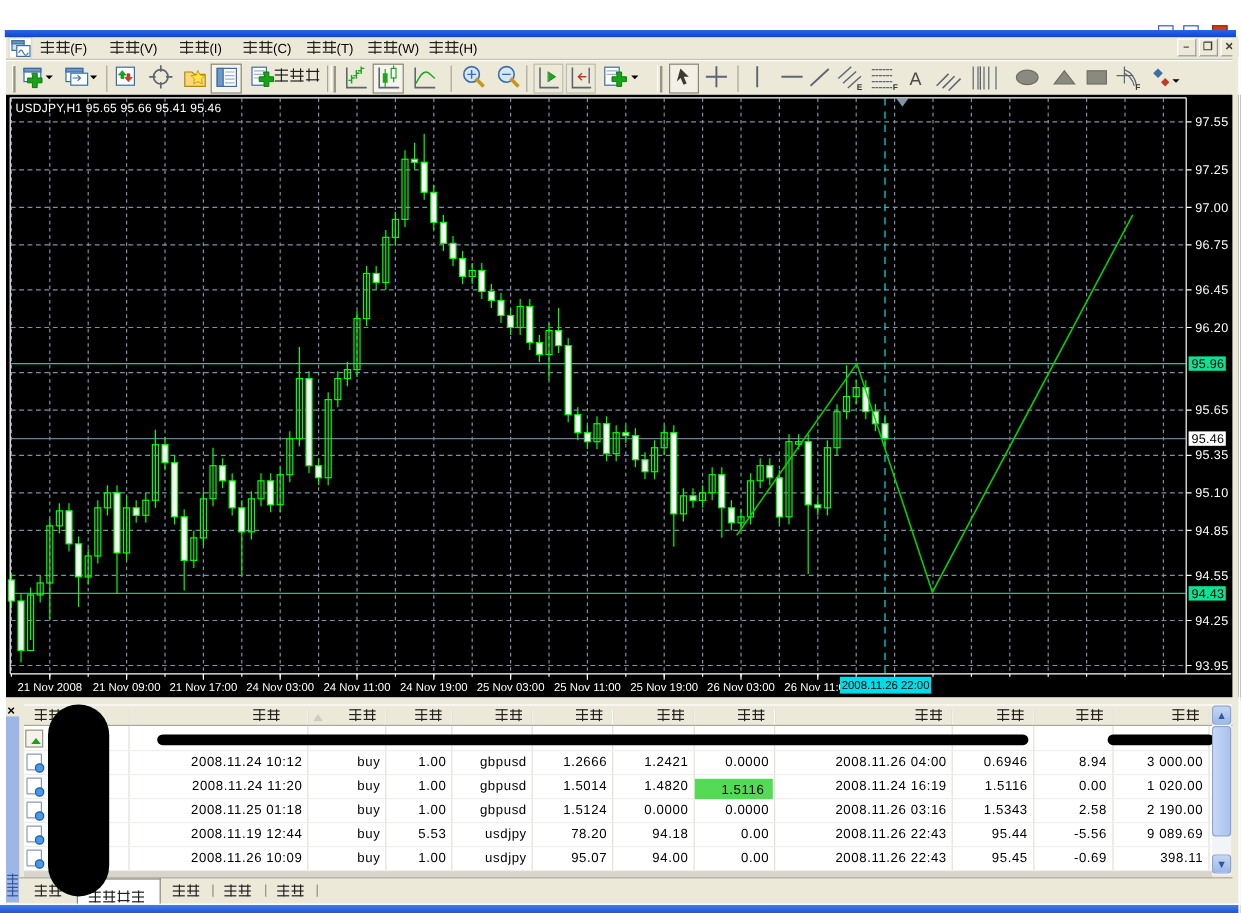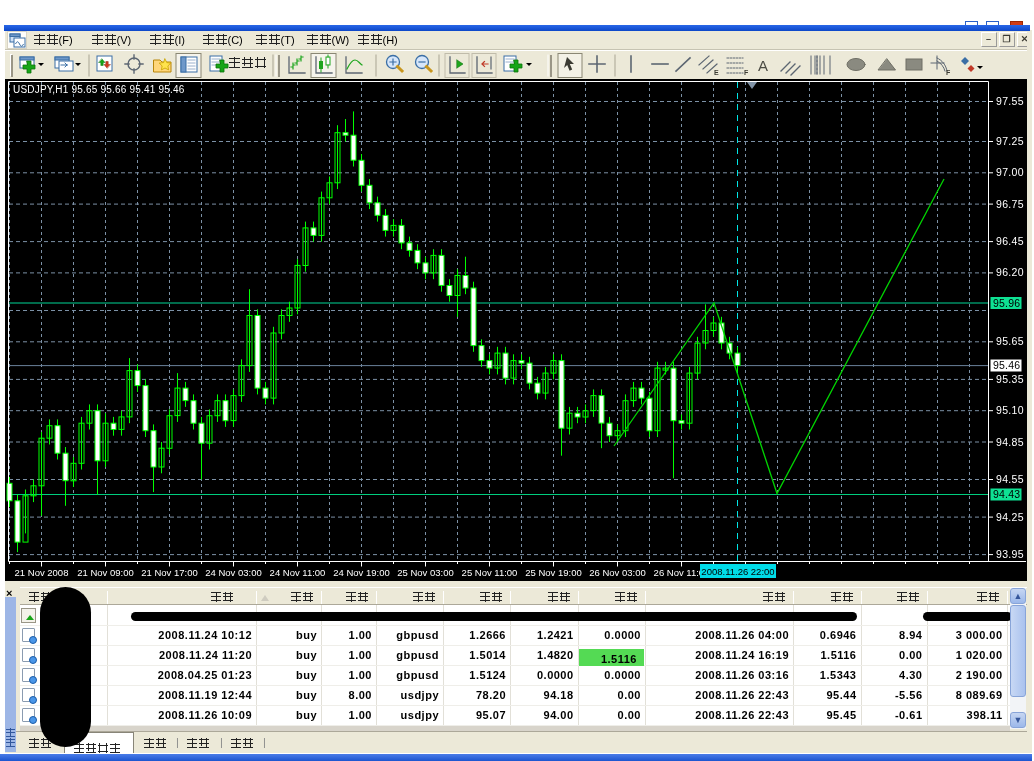--- a/index.html
+++ b/index.html
@@ -39,21 +39,21 @@
 .tl { font:9.5px "Liberation Sans"; fill:#fff; }
 
 #panel { position:absolute; left:0; top:584px; width:1034px; height:169px; background:#ece9d8; }
 #phead { position:absolute; left:20px; top:2.5px; width:1008px; height:18.5px; background:#ece9d8;
   border-top:1px solid #fff; border-bottom:1px solid #aca899; }
 .hsep { position:absolute; top:3px; height:13px; width:1px; background:#aca899;
   border-right:1px solid #fff; }
 .hcell { position:absolute; top:3px; font-size:11px; color:#000; }
 .sortri { position:absolute; left:241px; top:7px; width:0; height:0;
   border-left:4px solid transparent; border-right:4px solid transparent; border-bottom:6px solid #cfccc0; }
-#pdata { position:absolute; left:20px; top:21px; width:990px; height:120px; background:#fff;font-weight:bold; }
+#pdata { position:absolute; left:20px; top:21px; width:990px; height:120px; background:#fff; }
 .vgl { position:absolute; top:0; height:120px; width:1px; background:#e2e0d8; }
 .hrl { position:absolute; left:0; width:990px; height:1px; background:#efeee9; }
 #pdata .vgl, #pdata .hrl { }
 .cell { position:absolute; font-size:11px; letter-spacing:0.5px; color:#000; white-space:pre; }
 .gcell { position:absolute; left:558.6px; top:44px; width:65.4px; height:17px; background:#54da54; }
 .gcell span { position:absolute; right:7px; top:3.5px; font-size:11px; letter-spacing:0.5px; }
 .docico { position:absolute; left:22px; width:13px; height:14px; background:#fff; border:1px solid #8a9bb0;
   border-radius:1px; }
 .docico:after { content:""; position:absolute; right:-2.5px; bottom:-2.5px; width:6px; height:6px;
   background:#4a96e8; border:1px solid #1c5ca8; border-radius:50%; }
@@ -643,54 +643,54 @@
 <div class="cell" style="top:44px;right:638px">1.00</div>
 <div class="cell" style="top:44px;right:571px">gbpusd</div>
 <div class="cell" style="top:44px;right:504px">1.5014</div>
 <div class="cell" style="top:44px;right:436.4px">1.4820</div>
 <div class="cell" style="top:44px;right:369px">1.5116</div>
 <div class="cell" style="top:44px;right:221px">2008.11.24 16:19</div>
 <div class="cell" style="top:44px;right:153.5px">1.5116</div>
 <div class="cell" style="top:44px;right:87.5px">0.00</div>
 <div class="cell" style="top:44px;right:7.399999999999977px">1 020.00</div>
 <div class="docico" style="left:2px;top:63px"></div>
-<div class="cell" style="top:64px;right:758px">2008.04.25 01:23</div>
+<div class="cell" style="top:64px;right:758px">2008.11.25 01:18</div>
 <div class="cell" style="top:64px;right:693px">buy</div>
 <div class="cell" style="top:64px;right:638px">1.00</div>
 <div class="cell" style="top:64px;right:571px">gbpusd</div>
 <div class="cell" style="top:64px;right:504px">1.5124</div>
 <div class="cell" style="top:64px;right:436.4px">0.0000</div>
 <div class="cell" style="top:64px;right:369px">0.0000</div>
 <div class="cell" style="top:64px;right:221px">2008.11.26 03:16</div>
 <div class="cell" style="top:64px;right:153.5px">1.5343</div>
-<div class="cell" style="top:64px;right:87.5px">4.30</div>
+<div class="cell" style="top:64px;right:87.5px">2.58</div>
 <div class="cell" style="top:64px;right:7.399999999999977px">2 190.00</div>
 <div class="docico" style="left:2px;top:83px"></div>
 <div class="cell" style="top:84px;right:758px">2008.11.19 12:44</div>
 <div class="cell" style="top:84px;right:693px">buy</div>
-<div class="cell" style="top:84px;right:638px">8.00</div>
+<div class="cell" style="top:84px;right:638px">5.53</div>
 <div class="cell" style="top:84px;right:571px">usdjpy</div>
 <div class="cell" style="top:84px;right:504px">78.20</div>
 <div class="cell" style="top:84px;right:436.4px">94.18</div>
 <div class="cell" style="top:84px;right:369px">0.00</div>
 <div class="cell" style="top:84px;right:221px">2008.11.26 22:43</div>
 <div class="cell" style="top:84px;right:153.5px">95.44</div>
 <div class="cell" style="top:84px;right:87.5px">-5.56</div>
-<div class="cell" style="top:84px;right:7.399999999999977px">8 089.69</div>
+<div class="cell" style="top:84px;right:7.399999999999977px">9 089.69</div>
 <div class="docico" style="left:2px;top:103px"></div>
 <div class="cell" style="top:104px;right:758px">2008.11.26 10:09</div>
 <div class="cell" style="top:104px;right:693px">buy</div>
 <div class="cell" style="top:104px;right:638px">1.00</div>
 <div class="cell" style="top:104px;right:571px">usdjpy</div>
 <div class="cell" style="top:104px;right:504px">95.07</div>
 <div class="cell" style="top:104px;right:436.4px">94.00</div>
 <div class="cell" style="top:104px;right:369px">0.00</div>
 <div class="cell" style="top:104px;right:221px">2008.11.26 22:43</div>
 <div class="cell" style="top:104px;right:153.5px">95.45</div>
-<div class="cell" style="top:104px;right:87.5px">-0.61</div>
+<div class="cell" style="top:104px;right:87.5px">-0.69</div>
 <div class="cell" style="top:104px;right:7.399999999999977px">398.11</div>
 <div class="gcell">
           <span>1.5116</span>
         </div>
       </div>
     <div id="vsb">
       <div class="sbtn" style="top:0">▲</div>
       <div class="thumb"></div>
       <div class="sbtn" style="bottom:1px">▼</div>
     </div>

